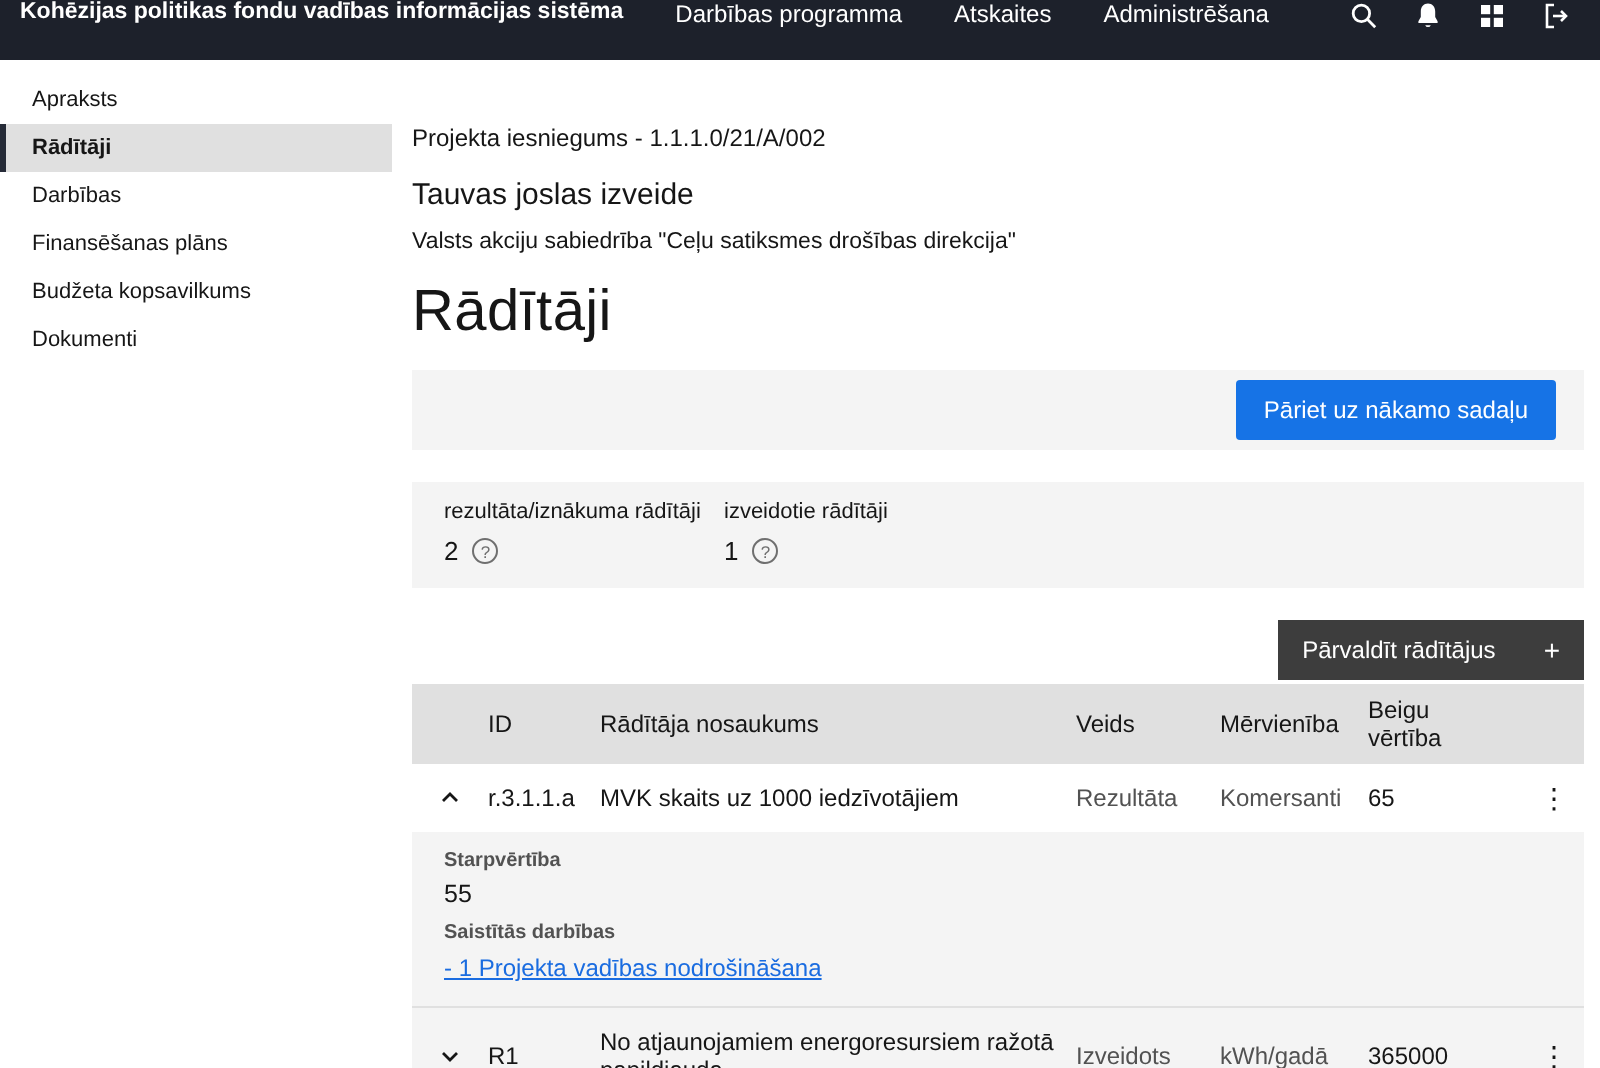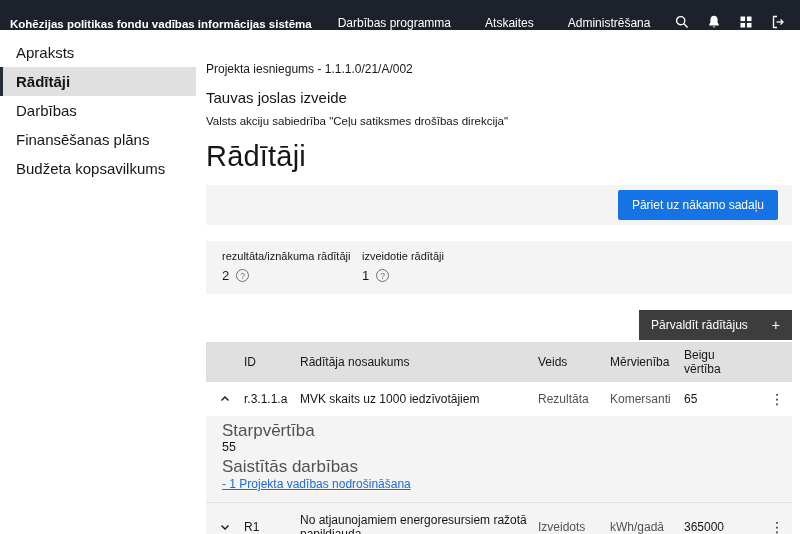--- a/index.html
+++ b/index.html
@@ -1,31 +1,31 @@
 <!DOCTYPE html>
 <html style="--topbar-bg: #1d212b; --accent-blue: #1673e6; --dark-button: #3d3d3d; --panel-gray: #f4f4f4; --header-gray: #e0e0e0; --link-blue: #1a6ce0;"><head>
 <meta charset="utf-8">
 <style>
   * { box-sizing: border-box; margin: 0; padding: 0; }
   html, body { width: 800px; height: 534px; overflow: hidden; }
   body { font-family: "Liberation Sans", sans-serif; background: #ffffff; color: #161616; }
 
   
-  .topbar { height: 30px; background: var(--topbar-bg, #1d212b); display: flex; align-items: flex-end; padding: 0 14px 0 10px; }
+  .topbar { height: 30px; background: var(--topbar-bg, #1d212b); display: flex; align-items: flex-start; padding: 0 14px 0 10px; }
   .topbar-title { color: #fff; font-size: 11.5px; font-weight: bold; white-space: nowrap; }
-  .topbar-nav { display: flex; margin-left: 26px; gap: 34px; }
+  .topbar-nav { display: flex; margin-left: 26px; gap: 26px; }
   .nav-item { color: #fff; font-size: 12px; text-decoration: none; cursor: pointer; white-space: nowrap; }
   .topbar-icons { margin-left: auto; display: flex; gap: 16px; align-items: center; }
   .tb-icon { width: 16px; height: 16px; display: inline-flex; align-items: center; justify-content: center; cursor: pointer; }
 
   .layout { display: flex; height: 504px; }
 
   
   .sidebar { width: 196px; flex: none; padding-top: 8px; background: #fff; }
-  .side-item { font-size: 15px; color: #161616; padding: 6px 14px 6px 13px; border-left: 3px solid transparent; cursor: pointer; }
+  .side-item { font-size: 11px; color: #161616; padding: 6px 14px 6px 13px; border-left: 3px solid transparent; cursor: pointer; }
   .side-item.selected { background: var(--header-gray, #e0e0e0); border-left-color: #262b38; font-weight: bold; }
 
   
   .main { flex: 1; padding: 0 8px 0 10px; }
   .breadcrumb { margin-top: 32px; font-size: 12px; }
   .project-title { margin-top: 13px; font-size: 15px; font-weight: normal; }
   .applicant { margin-top: 9px; font-size: 11.5px; }
   .page-title { margin-top: 13px; font-size: 29px; font-weight: 400; letter-spacing: 0.2px; }
 
   .action-panel { margin-top: 12px; background: var(--panel-gray, #f4f4f4); height: 40px; display: flex; align-items: center; justify-content: flex-end; padding: 0 14px; }
@@ -48,21 +48,21 @@
   .th { font-size: 12px; font-weight: normal; padding: 6px 8px 6px 0; }
   .td { font-size: 12px; padding: 10px 8px 10px 0; }
   .muted { color: #525252; }
   .row-1 { background: #fff; }
   .row-2 { background: var(--panel-gray, #f4f4f4); border-top: 1px solid #e0e0e0; }
   .cell-center { display: flex; justify-content: center; padding-right: 0; }
   .chev { display: inline-flex; cursor: pointer; }
   .kebab { font-size: 14px; color: #161616; cursor: pointer; line-height: 1; }
 
   .t-details { background: var(--panel-gray, #f4f4f4); padding: 8px 16px 10px; }
-  .d-label { font-size: 17px; color: #525252; line-height: 13px; }
+  .d-label { font-size: 10px; color: #525252; line-height: 13px; font-weight: bold; }
   .d-label + .d-label, .d-label-2 { margin-top: 5px; }
   .d-value { margin-top: 3px; font-size: 12.5px; line-height: 15px; color: #161616; }
   .d-link { display: inline-block; margin-top: 4px; font-size: 12px; line-height: 15px; color: var(--link-blue, #1a6ce0); text-decoration: underline; cursor: pointer; }
 </style>
 </head>
 <body>
 
 <div class="app">
 
   <header class="topbar">
@@ -104,20 +104,21 @@
   </header>
 
   <div class="layout">
 
     <aside class="sidebar">
       <div class="side-item">Apraksts</div>
       <div class="side-item selected">Rādītāji</div>
       <div class="side-item">Darbības</div>
       <div class="side-item">Finansēšanas plāns</div>
       <div class="side-item">Budžeta kopsavilkums</div>
+      <div class="side-item">Dokumenti</div>
     </aside>
 
     <main class="main">
       <div class="breadcrumb">Projekta iesniegums - 1.1.1.0/21/A/002</div>
       <h2 class="project-title">Tauvas joslas izveide</h2>
       <div class="applicant">Valsts akciju sabiedrība "Ceļu satiksmes drošības direkcija"</div>
       <h1 class="page-title">Rādītāji</h1>
 
       <div class="action-panel">
         <button class="btn-primary">Pāriet uz nākamo sadaļu</button>

